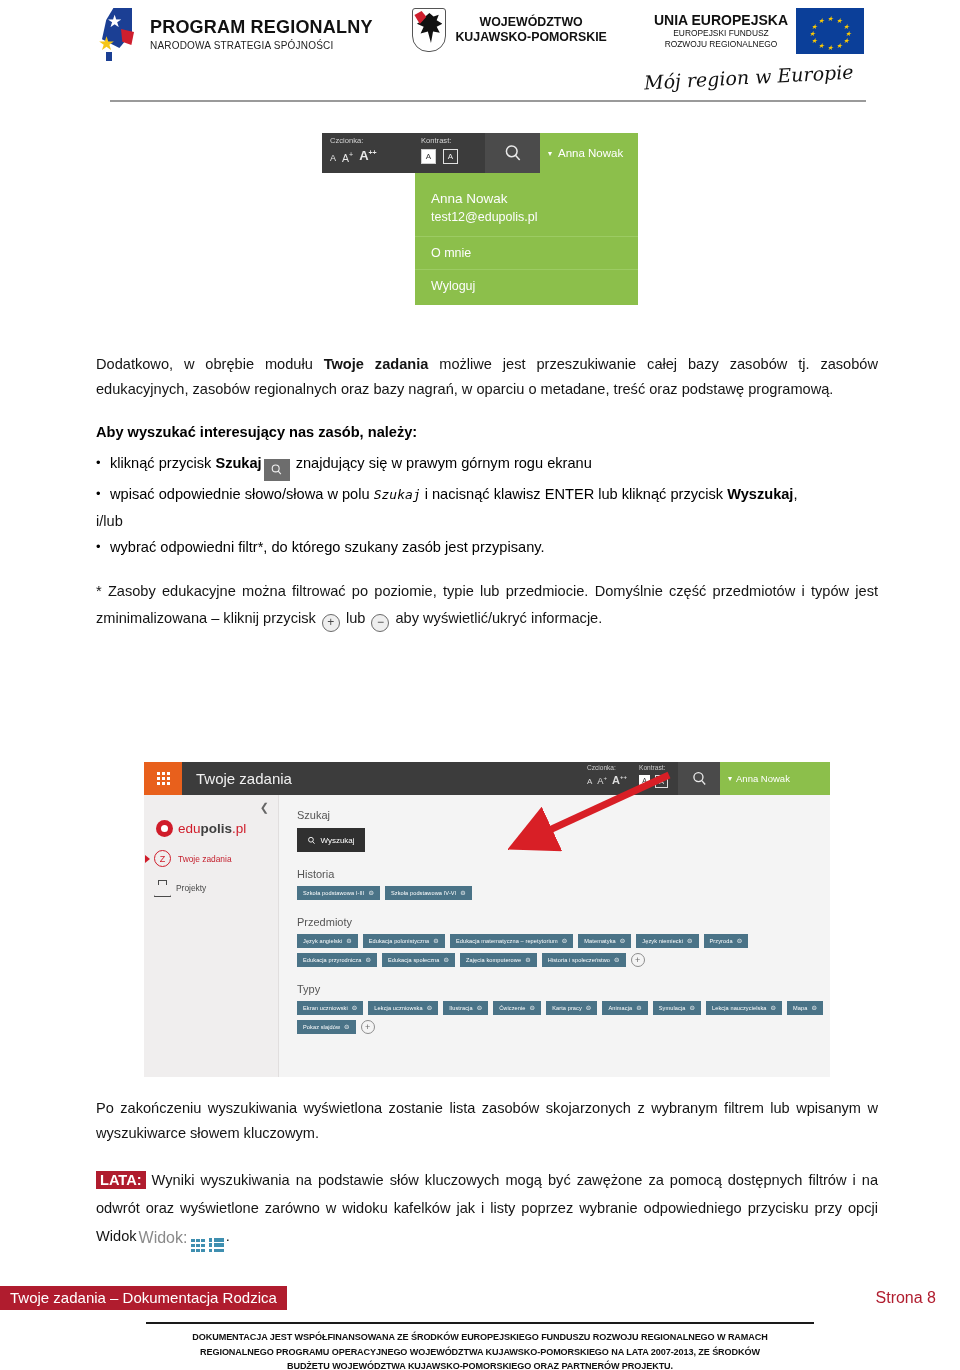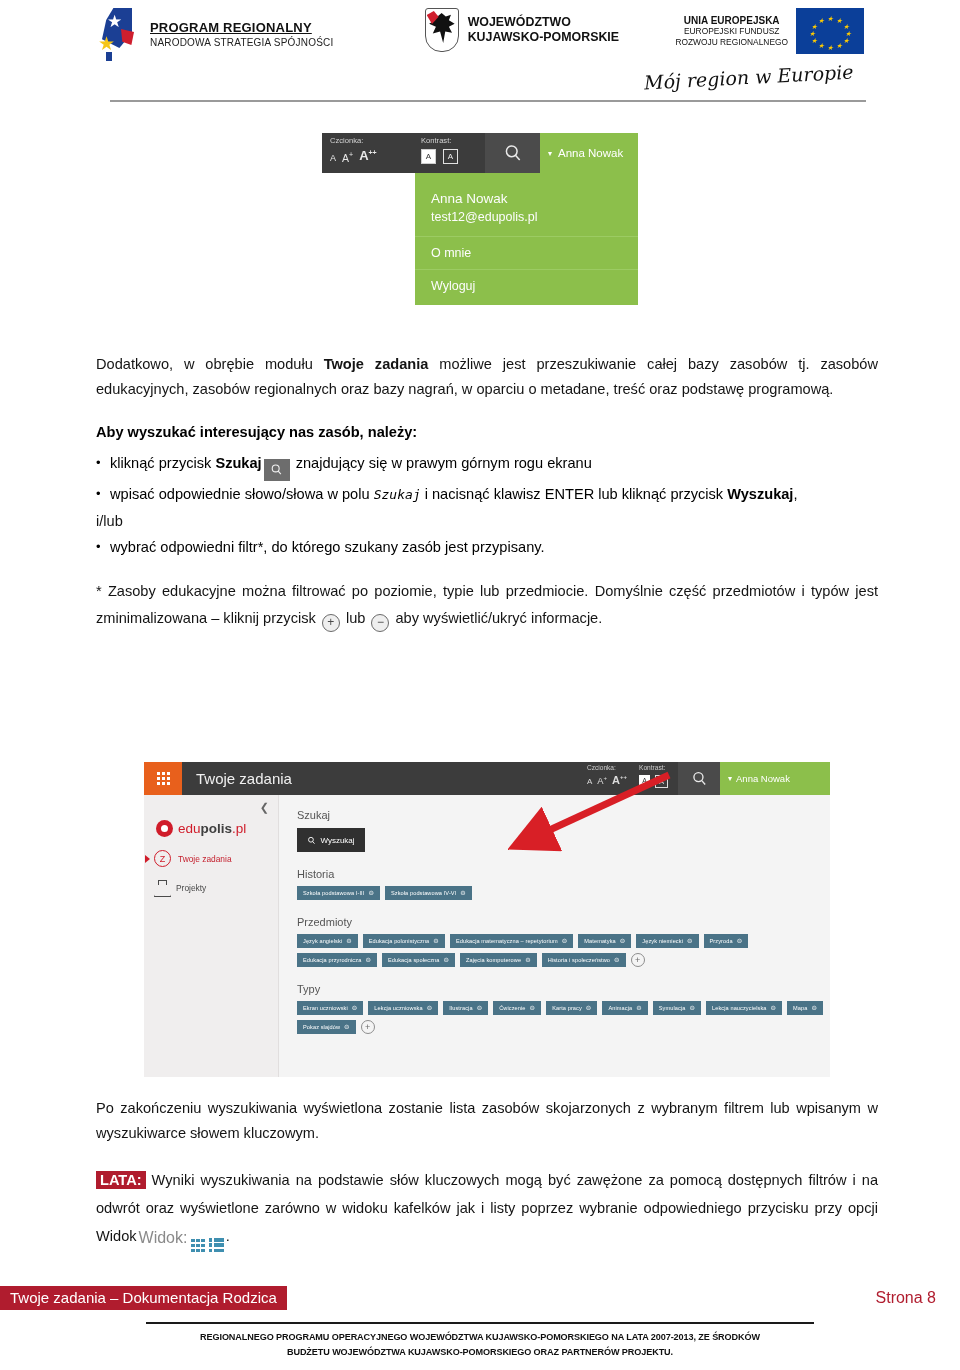--- a/index.html
+++ b/index.html
@@ -29,42 +29,42 @@
   .pr-star .ystar{
     position:absolute;left:2px;top:26px;color:#f5c518;font-size:19px;line-height:19px;
   }
   .pr-star .rdot{
     position:absolute;left:25px;top:21px;width:13px;height:16px;background:#cf1f2e;
     clip-path:polygon(0 0,100% 18%,80% 100%,10% 80%);
   }
   .pr-star .bbar{
     position:absolute;left:10px;top:44px;width:6px;height:9px;background:#1b3f94;
   }
-  .pr-txt1{font-weight:bold;font-size:13px;letter-spacing:.2px;color:#111;white-space:nowrap;text-decoration:underline;}
+  .pr-txt1{font-weight:bold;font-size:18px;letter-spacing:.2px;color:#111;white-space:nowrap;}
   .pr-txt2{font-size:10px;letter-spacing:.2px;color:#222;white-space:nowrap;margin-top:2px;}
 
   .logo-woj{display:flex;align-items:center;gap:9px;width:250px;margin-left:24px;}
   .crest{width:34px;height:44px;position:relative;flex:0 0 auto;}
   .crest .shield{
     position:absolute;inset:0;background:#fff;border:1.2px solid #555;
     border-radius:3px 3px 16px 16px;
   }
   .crest .eagle{
     position:absolute;left:4px;top:5px;width:26px;height:30px;background:#111;
     clip-path:polygon(50% 0,66% 12%,86% 6%,78% 24%,100% 36%,78% 46%,90% 66%,64% 62%,56% 100%,44% 62%,16% 68%,28% 46%,2% 36%,24% 24%,14% 6%,34% 12%);
   }
   .crest .redhead{
     position:absolute;left:2px;top:3px;width:12px;height:13px;background:#cf1f2e;
     clip-path:polygon(0 30%,60% 0,100% 45%,45% 100%);
   }
-  .woj-t1,.woj-t2{font-weight:bold;font-size:12.4px;color:#111;line-height:15px;white-space:nowrap;}
+  .woj-t1,.woj-t2{font-weight:bold;font-size:12.4px;color:#111;line-height:15px;white-space:nowrap;text-align:center;}
 
   .logo-ue{display:flex;align-items:center;gap:8px;margin-left:20px;}
   .ue-txt{text-align:center;}
-  .ue-t1{font-weight:bold;font-size:10px;color:#111;white-space:nowrap;}
+  .ue-t1{font-weight:bold;font-size:14px;color:#111;white-space:nowrap;}
   .ue-t2,.ue-t3{font-size:8.4px;color:#111;white-space:nowrap;line-height:11px;}
   .euflag{width:68px;height:46px;background:#0b3f99;position:relative;flex:0 0 auto;}
   .euflag i{
     position:absolute;color:#ffcc00;font-size:7px;line-height:7px;
   }
   .motto{
     position:absolute;right:10px;top:58px;
     font-family:"DejaVu Serif",serif;font-style:italic;font-size:19px;color:#111;
     transform:rotate(-3deg);
   }
@@ -553,18 +553,19 @@
             </span>
           </span>
         </span><span>.</span></p>
   </div>
 
   <div class="footer">
     <div class="f-tag">Twoje zadania – Dokumentacja Rodzica</div>
     <div class="f-page">Strona 8</div>
     <div class="f-rule"></div>
     <div class="f-note">
+      <div>DOKUMENTACJA JEST WSPÓŁFINANSOWANA ZE ŚRODKÓW EUROPEJSKIEGO FUNDUSZU ROZWOJU REGIONALNEGO W RAMACH</div>
       <div>REGIONALNEGO PROGRAMU OPERACYJNEGO WOJEWÓDZTWA KUJAWSKO-POMORSKIEGO NA LATA 2007-2013, ZE ŚRODKÓW</div>
       <div>BUDŻETU WOJEWÓDZTWA KUJAWSKO-POMORSKIEGO ORAZ PARTNERÓW PROJEKTU.</div>
     </div>
   </div>
 
 </div>
 
 </body></html>

